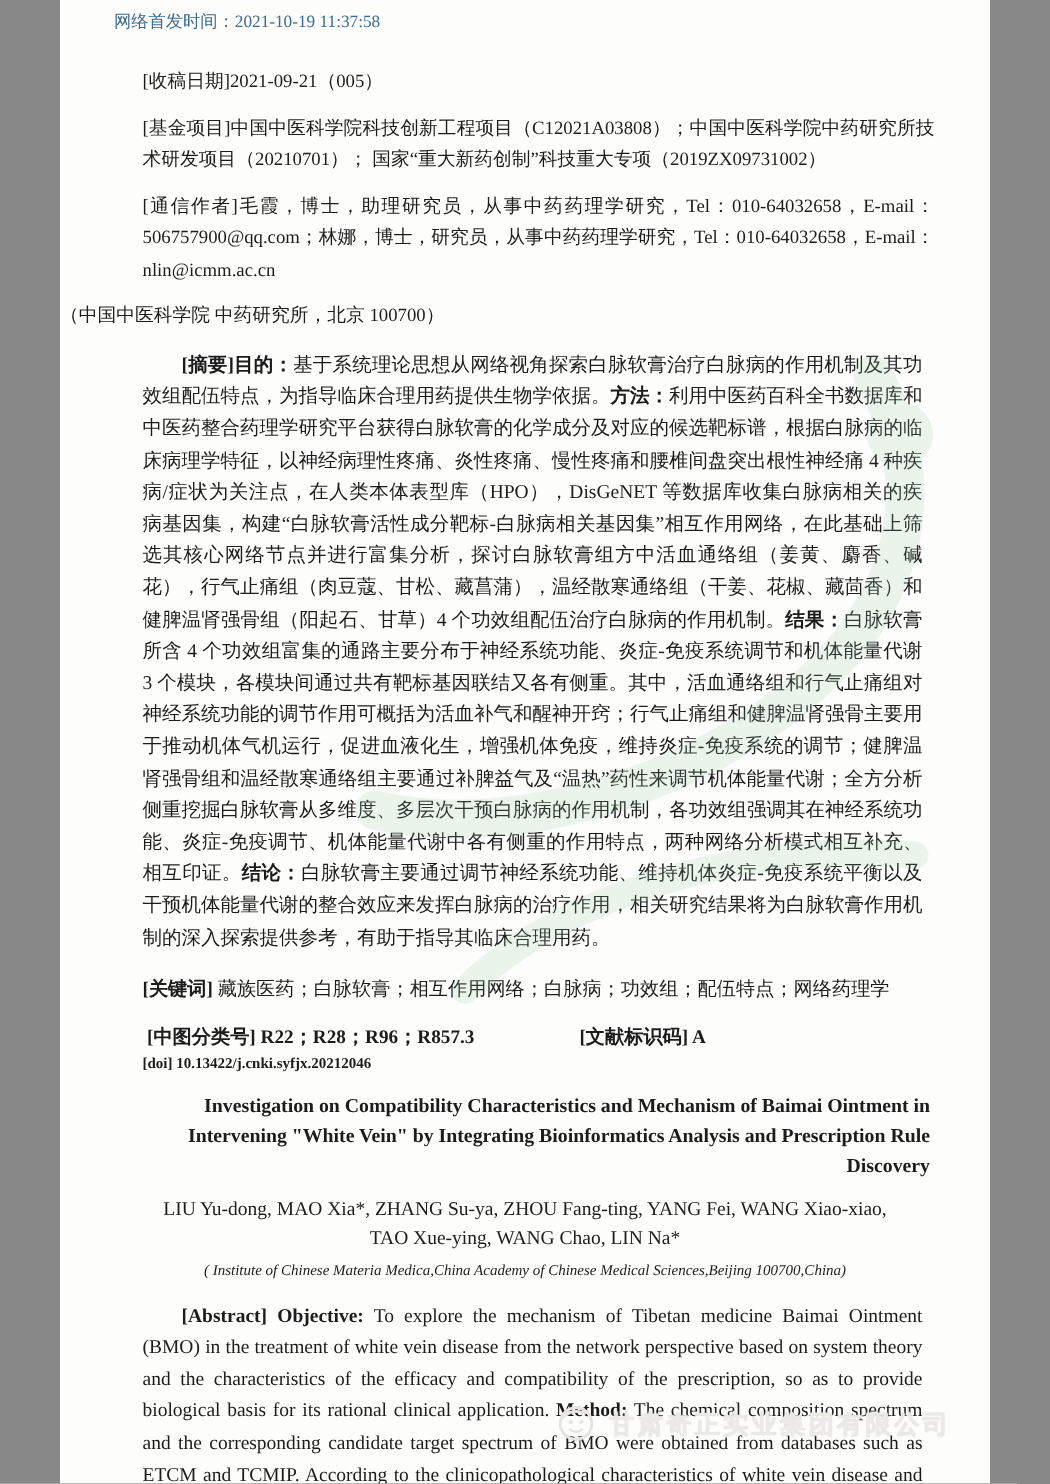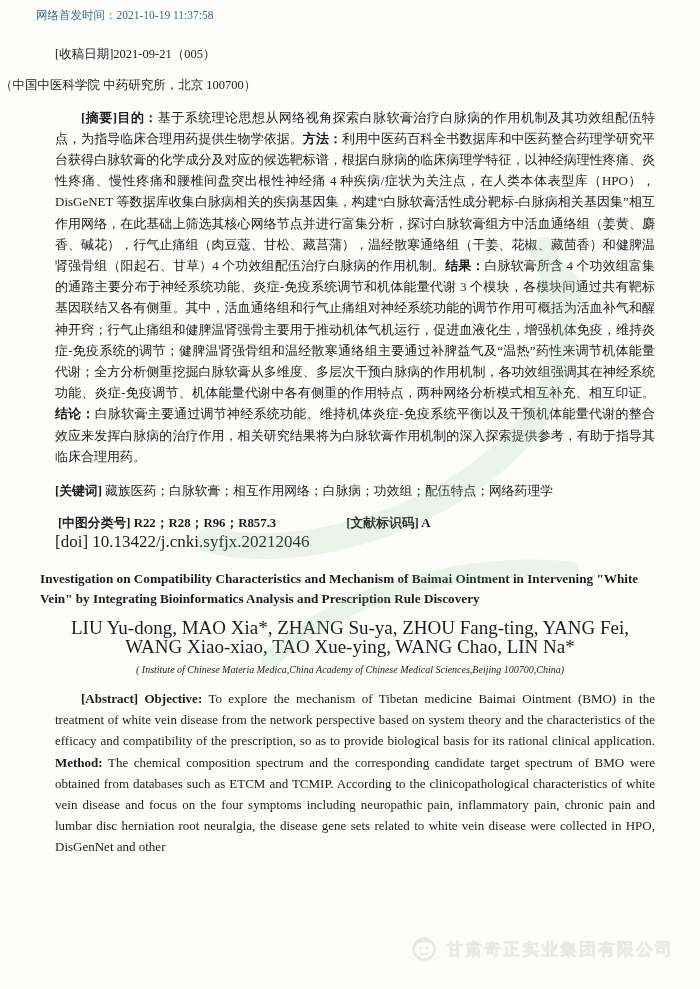--- a/index.html
+++ b/index.html
@@ -1,18 +1,18 @@
 <!DOCTYPE html>
 <html><head>
 <meta charset="utf-8">
 <style>
   html,body{margin:0;padding:0;background:#888;}
   .page{
     position:relative;
-    width:700px;height:989px;
+    width:620px;height:989px;
     margin:0 auto;
     background:#fdfdfc;
     overflow:hidden;
     font-family:"Liberation Serif","DejaVu Serif",serif;
     color:#1c1c1c;
   }
   
   .meta{
     padding:7px 0 0 36px;
     font-size:11.5px;line-height:16px;
@@ -57,34 +57,34 @@
     margin:14px 37px 0 55px;
     font-size:12.8px;line-height:21px;
   }
   .clc{
     margin:12px 37px 0 58px;
     font-size:12.8px;line-height:18px;
     font-weight:bold;
   }
   .clc .gap{display:inline-block;width:70px;}
   .doi{
-    margin:1px 37px 18px 55px;
-    font-size:17px;line-height:18px;
-    font-weight:normal;
+    margin:1px 37px 8px 55px;
+    font-size:10px;line-height:18px;
+    font-weight:bold;
   }
   .title-en{
     margin:5px 40px 0 40px;
-    text-align:left;
+    text-align:right;
     font-weight:bold;
     font-size:13.2px;line-height:20px;
   }
   .authors-en{
     margin:9px 60px 0 60px;
     text-align:center;
-    font-size:19px;line-height:19px;
+    font-size:13px;line-height:19px;
   }
   .affil-en{
     margin-top:8px;text-align:center;
     font-style:italic;
     font-size:10px;
   }
   
   .green-wm{
     position:absolute;left:150px;top:230px;
     width:480px;height:470px;
@@ -117,20 +117,22 @@
   </svg>
 
   <div class="meta">
     <div class="row">
       <span>网络首发时间：</span><span>2021-10-19 11:37:58</span>
     </div>
   </div>
 
   <div class="front">
     <p>[收稿日期]2021-09-21（005）</p>
+    <p>[基金项目]中国中医科学院科技创新工程项目（C12021A03808）；中国中医科学院中药研究所技术研发项目（20210701）； 国家“重大新药创制”科技重大专项（2019ZX09731002）</p>
+    <p>[通信作者]毛霞，博士，助理研究员，从事中药药理学研究，Tel：010-64032658，E-mail：506757900@qq.com；林娜，博士，研究员，从事中药药理学研究，Tel：010-64032658，E-mail：nlin@icmm.ac.cn</p>
   </div>
 
   <div class="affil-cn">（中国中医科学院 中药研究所，北京 100700）</div>
 
   <div class="abstract">
     <b class="lb">[摘要]</b><b class="lb">目的：</b><span>基于系统理论思想从网络视角探索白脉软膏治疗白脉病的作用机制及其功效组配伍特点，为指导临床合理用药提供生物学依据。</span><b class="lb">方法：</b><span>利用中医药百科全书数据库和中医药整合药理学研究平台获得白脉软膏的化学成分及对应的候选靶标谱，根据白脉病的临床病理学特征，以神经病理性疼痛、炎性疼痛、慢性疼痛和腰椎间盘突出根性神经痛 4 种疾病/症状为关注点，在人类本体表型库（HPO），DisGeNET 等数据库收集白脉病相关的疾病基因集，构建“白脉软膏活性成分靶标-白脉病相关基因集”相互作用网络，在此基础上筛选其核心网络节点并进行富集分析，探讨白脉软膏组方中活血通络组（姜黄、麝香、碱花），行气止痛组（肉豆蔻、甘松、藏菖蒲），温经散寒通络组（干姜、花椒、藏茴香）和健脾温肾强骨组（阳起石、甘草）4 个功效组配伍治疗白脉病的作用机制。</span><b class="lb">结果：</b><span>白脉软膏所含 4 个功效组富集的通路主要分布于神经系统功能、炎症-免疫系统调节和机体能量代谢 3 个模块，各模块间通过共有靶标基因联结又各有侧重。其中，活血通络组和行气止痛组对神经系统功能的调节作用可概括为活血补气和醒神开窍；行气止痛组和健脾温肾强骨主要用于推动机体气机运行，促进血液化生，增强机体免疫，维持炎症-免疫系统的调节；健脾温肾强骨组和温经散寒通络组主要通过补脾益气及“温热”药性来调节机体能量代谢；全方分析侧重挖掘白脉软膏从多维度、多层次干预白脉病的作用机制，各功效组强调其在神经系统功能、炎症-免疫调节、机体能量代谢中各有侧重的作用特点，两种网络分析模式相互补充、相互印证。</span><b class="lb">结论：</b><span>白脉软膏主要通过调节神经系统功能、维持机体炎症-免疫系统平衡以及干预机体能量代谢的整合效应来发挥白脉病的治疗作用，相关研究结果将为白脉软膏作用机制的深入探索提供参考，有助于指导其临床合理用药。</span>
   </div>
 
   <div class="kw">
     <b class="lb">[关键词]</b><span> 藏族医药；白脉软膏；相互作用网络；白脉病；功效组；配伍特点；网络药理学</span>

